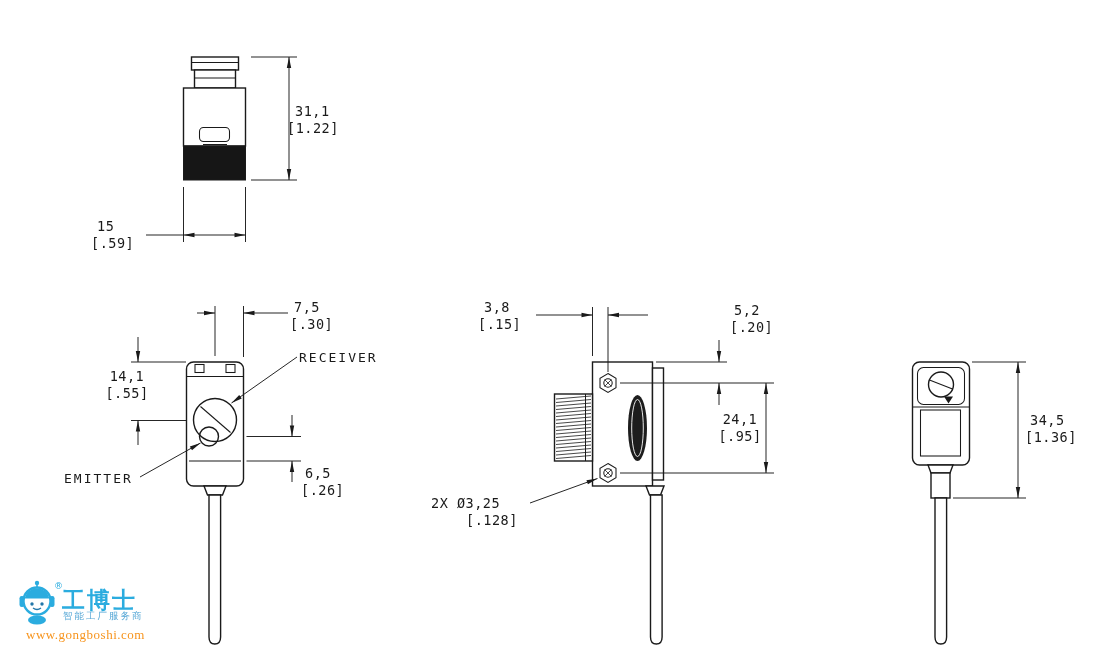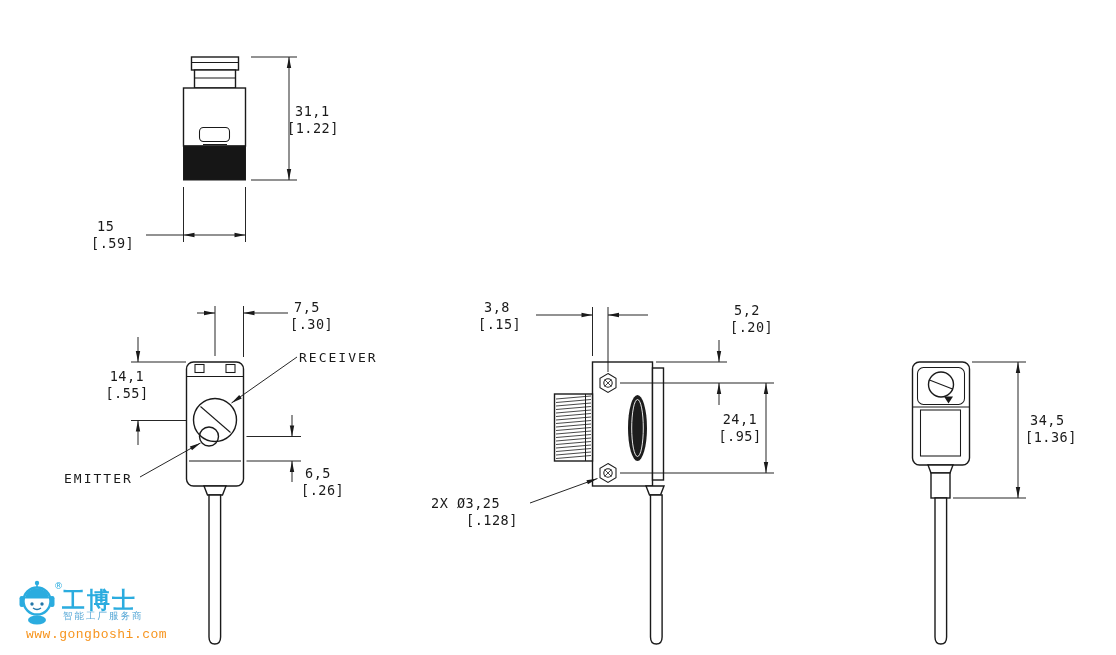--- a/index.html
+++ b/index.html
@@ -17,21 +17,21 @@
   .dl   { stroke:#1a1a1a; stroke-width:0.95; fill:none; }
   .hatch{ stroke:#1a1a1a; stroke-width:0.8; fill:none; }
   .logo-mascot { position:absolute; left:15px; top:579px; }
   .logo-reg    { position:absolute; left:54px; top:581px; font-size:9px; color:#2bacdf;
                  font-family:"DejaVu Sans", sans-serif; }
   .logo-brand  { position:absolute; left:62px; top:585px; font-size:23px; font-weight:bold;
                  color:#2bacdf; letter-spacing:2px; font-family:"DejaVu Sans", sans-serif; }
   .logo-tagline{ position:absolute; left:63px; top:610px; font-size:9.5px; color:#55a7d6;
                  letter-spacing:2px; font-family:Liberation Mono, monospace; }
   .logo-url    { position:absolute; left:26px; top:627px; font-size:13px; color:#f7941d;
-                 letter-spacing:0.5px; font-family:Liberation Mono, monospace; }
+                 letter-spacing:0.5px; font-family:Liberation Serif, serif; }
 </style>
 </head>
 <body>
 
 <div class="stage">
 
 <svg class="drawing" width="1116" height="655" viewBox="0 0 1116 655">
   <defs>
     <marker id="arr" viewBox="0 0 12 8" refX="11.5" refY="4" markerWidth="12" markerHeight="8" orient="auto-start-reverse" markerUnits="userSpaceOnUse">
       <path d="M0.5,1.8 L11.5,4 L0.5,6.2 Z" fill="#1a1a1a"></path>

